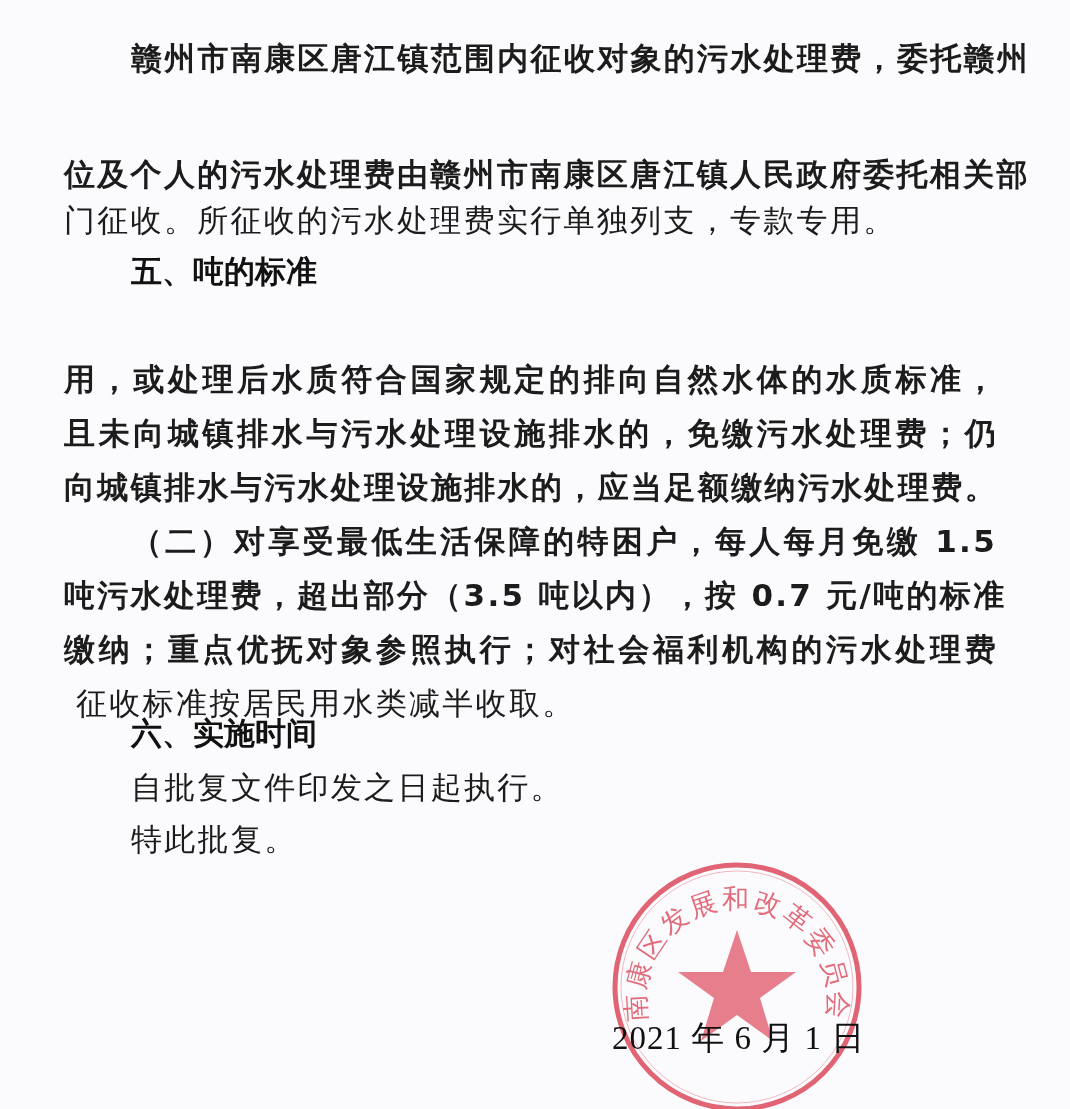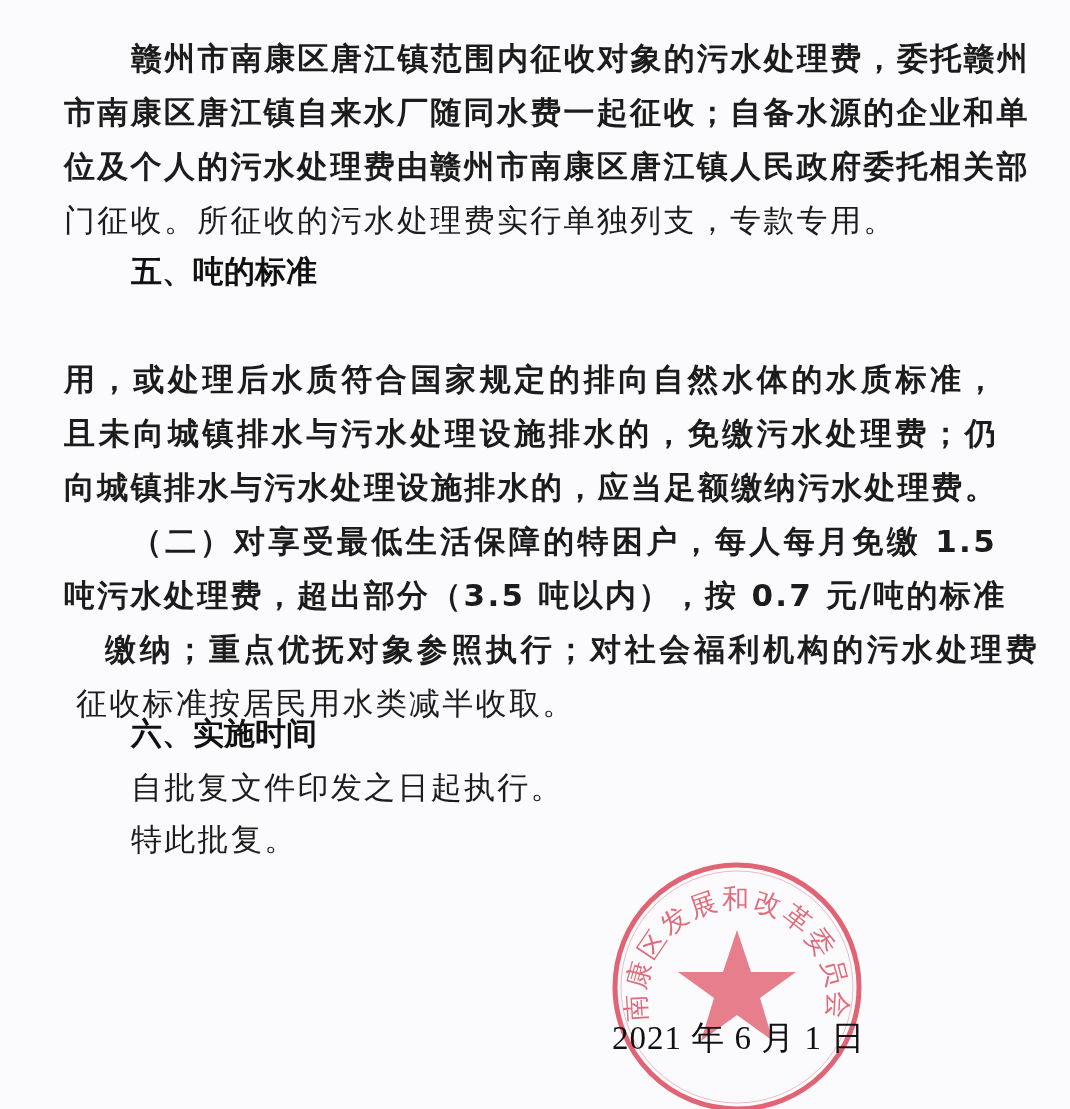--- a/index.html
+++ b/index.html
@@ -35,33 +35,32 @@
     position:absolute; left:610px; top:860px; width:254px; height:254px;
     z-index:2; opacity:0.85;
   }
 </style>
 </head>
 <body>
 
 <div class="page">
 
   <div class="line indent just" style="top:31px; width:866px;">赣州市南康区唐江镇范围内征收对象的污水处理费，委托赣州</div>
-  <div class="line just" style="top:85px; width:934px;">市南康区唐江镇自来水厂随同水费一起征收；自备水源的企业和单</div>
-  <div class="line just" style="top:139px; width:934px;">位及个人的污水处理费由赣州市南康区唐江镇人民政府委托相关部</div>
+  <div class="line just" style="top:147px; width:934px;">位及个人的污水处理费由赣州市南康区唐江镇人民政府委托相关部</div>
   <div class="line" style="top:193px;">门征收。所征收的污水处理费实行单独列支，专款专用。</div>
 
   <div class="heading" style="top:244px;">五、吨的标准</div>
 
   <div class="line just" style="top:352px; width:934px;">用，或处理后水质符合国家规定的排向自然水体的水质标准，</div>
   <div class="line just" style="top:406px; width:934px;">且未向城镇排水与污水处理设施排水的，免缴污水处理费；仍</div>
   <div class="line just" style="top:460px; width:934px;">向城镇排水与污水处理设施排水的，应当足额缴纳污水处理费。</div>
 
   <div class="line indent just" style="top:514px; width:866px;">（二）对享受最低生活保障的特困户，每人每月免缴 1.5</div>
   <div class="line just" style="top:568px; width:934px;">吨污水处理费，超出部分（3.5 吨以内），按 0.7 元/吨的标准</div>
-  <div class="line just" style="top:622px; width:934px;margin-left:41px;">缴纳；重点优抚对象参照执行；对社会福利机构的污水处理费</div>
+  <div class="line just" style="top:622px; width:934px;">缴纳；重点优抚对象参照执行；对社会福利机构的污水处理费</div>
   <div class="line" style="top:676px;margin-left:12px;">征收标准按居民用水类减半收取。</div>
 
   <div class="heading" style="top:706px;">六、实施时间</div>
   <div class="line indent" style="top:760px;">自批复文件印发之日起执行。</div>
 
   <div class="line indent" style="top:812px;">特此批复。</div>
 
   <svg class="seal" viewBox="0 0 254 254">
     <defs>
       <path id="sealArc" d="M 40 170 A 92 92 0 1 1 214 170" fill="none"></path>

